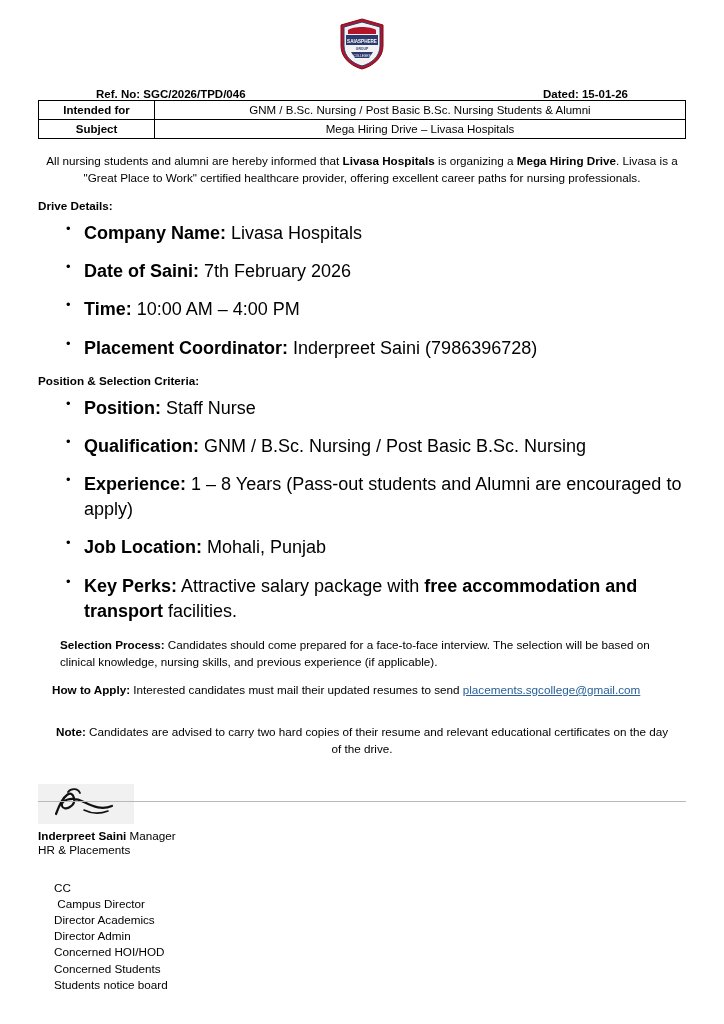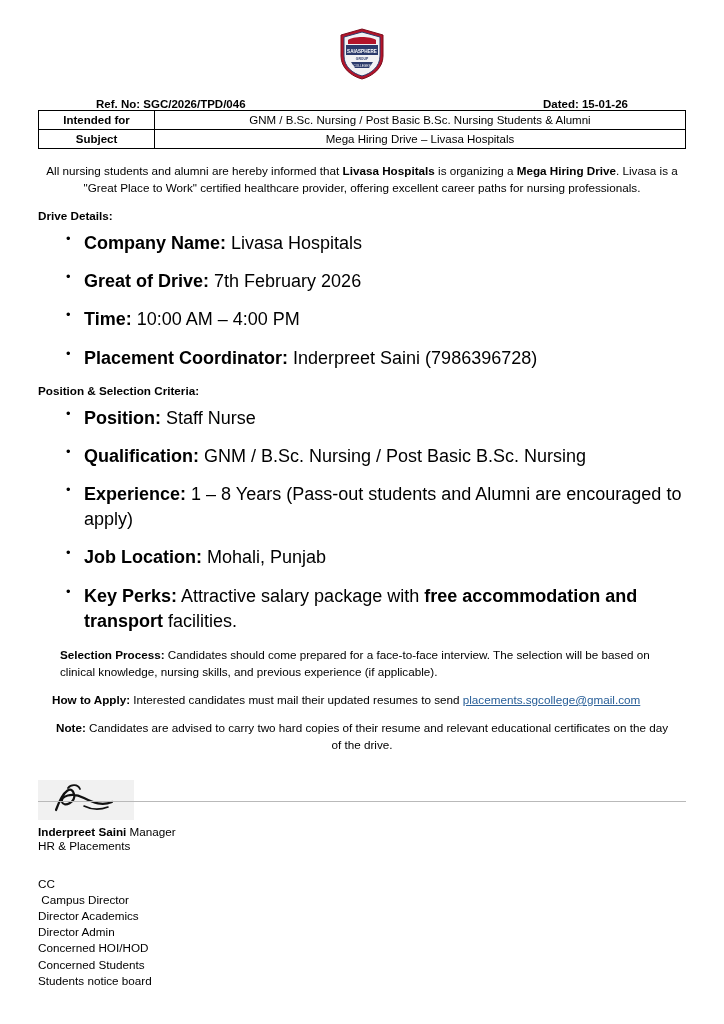--- a/index.html
+++ b/index.html
@@ -8,21 +8,21 @@
     width: 724px;
     height: 1024px;
     background: #ffffff;
     font-family: "Liberation Sans", sans-serif;
     color: #000000;
     position: relative;
   }
   .page {
     width: 724px;
     height: 824px;
-    padding: 20px 38px 0 38px;
+    padding: 10px 38px 0 38px;
     position: relative;
   }
 
   
   .logo-wrap {
     display: flex;
     justify-content: center;
     align-items: flex-start;
     padding-top: 8px;
     padding-bottom: 4px;
@@ -114,21 +114,21 @@
     line-height: 1.45;
     margin: 0 0 11px 0;
     padding-left: 22px;
     text-indent: 0;
   }
   .indent-para .lb { font-weight: bold; }
 
   .apply-para {
     font-size: 11.7px;
     line-height: 1.45;
-    margin: 0 0 11px 0;
+    margin: 0 0 25px 0;
     padding-left: 14px;
   }
   .apply-para .lb { font-weight: bold; }
   a.mail {
     color: #2a6099;
     text-decoration: underline;
   }
 
   .note-para {
     font-size: 11.7px;
@@ -157,21 +157,21 @@
     font-size: 11.7px;
     margin-top: 1px;
   }
 
   
   .cc-block {
     margin-top: 24px;
     font-size: 11.7px;
     line-height: 1.38;
   }
-  .cc-block div { white-space: pre; }
+  .cc-block div { white-space: pre; margin-left: 16px; }
 
   
   .footer-rule {
     position: absolute;
     left: 38px;
     right: 38px;
     bottom: 22px;
     border-top: 1px solid #b9b9b9;
   }
 </style>
@@ -212,21 +212,21 @@
         <td class="meta-value">Mega Hiring Drive – Livasa Hospitals</td>
       </tr>
     </tbody>
   </table>
 
   <p class="para"><span>All nursing students and alumni are hereby informed that </span><span class="b">Livasa Hospitals</span><span> is organizing a </span><span class="b">Mega Hiring Drive</span><span>. Livasa is a "Great Place to Work" certified healthcare provider, offering excellent career paths for nursing professionals.</span></p>
 
   <div class="sec-head">Drive Details:</div>
   <ul class="bullets">
     <li><span class="lb">Company Name:</span><span> Livasa Hospitals</span></li>
-    <li><span class="lb">Great of Drive:</span><span> 7th February 2026</span></li>
+    <li><span class="lb">Date of Saini:</span><span> 7th February 2026</span></li>
     <li><span class="lb">Time:</span><span> 10:00 AM – 4:00 PM</span></li>
     <li><span class="lb">Placement Coordinator:</span><span> Inderpreet Saini (7986396728)</span></li>
   </ul>
 
   <div class="sec-head">Position &amp; Selection Criteria:</div>
   <ul class="bullets">
     <li><span class="lb">Position:</span><span> Staff Nurse</span></li>
     <li><span class="lb">Qualification:</span><span> GNM / B.Sc. Nursing / Post Basic B.Sc. Nursing</span></li>
     <li><span class="lb">Experience:</span><span> 1 – 8 Years (Pass-out students and Alumni are encouraged to apply)</span></li>
     <li><span class="lb">Job Location:</span><span> Mohali, Punjab</span></li>

